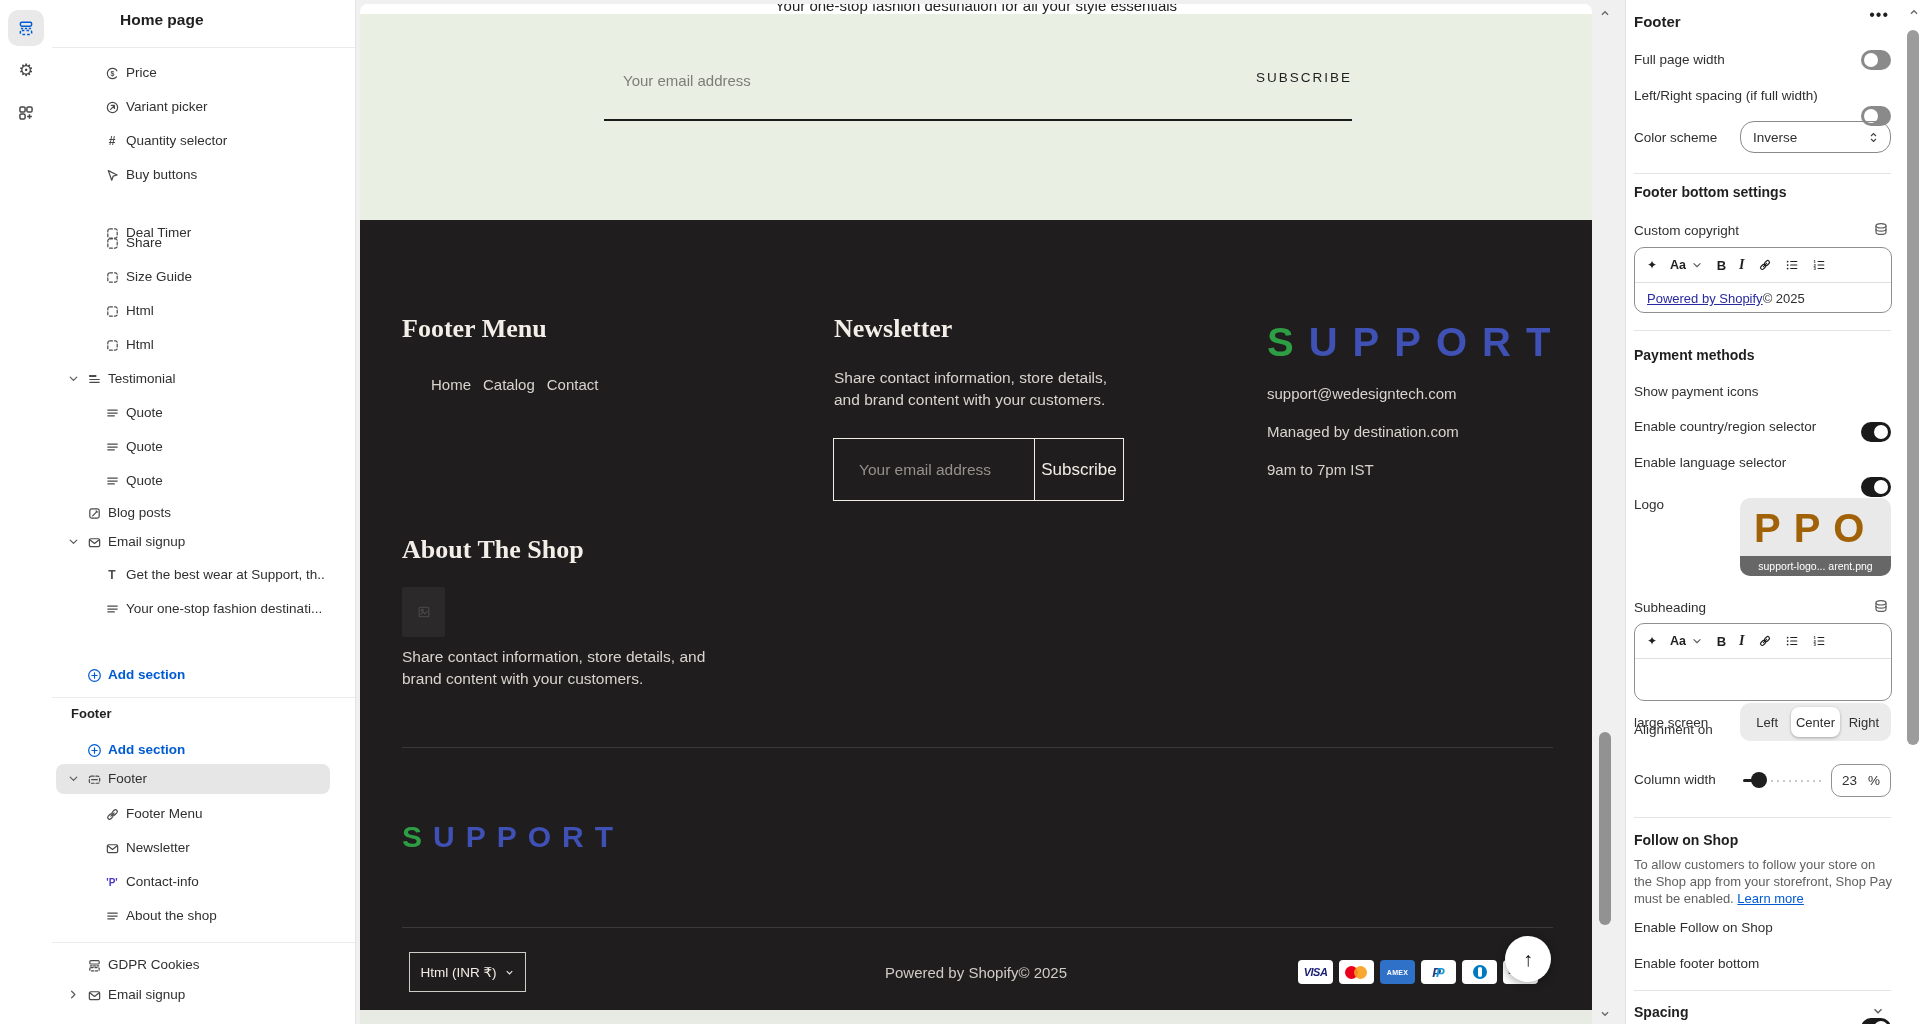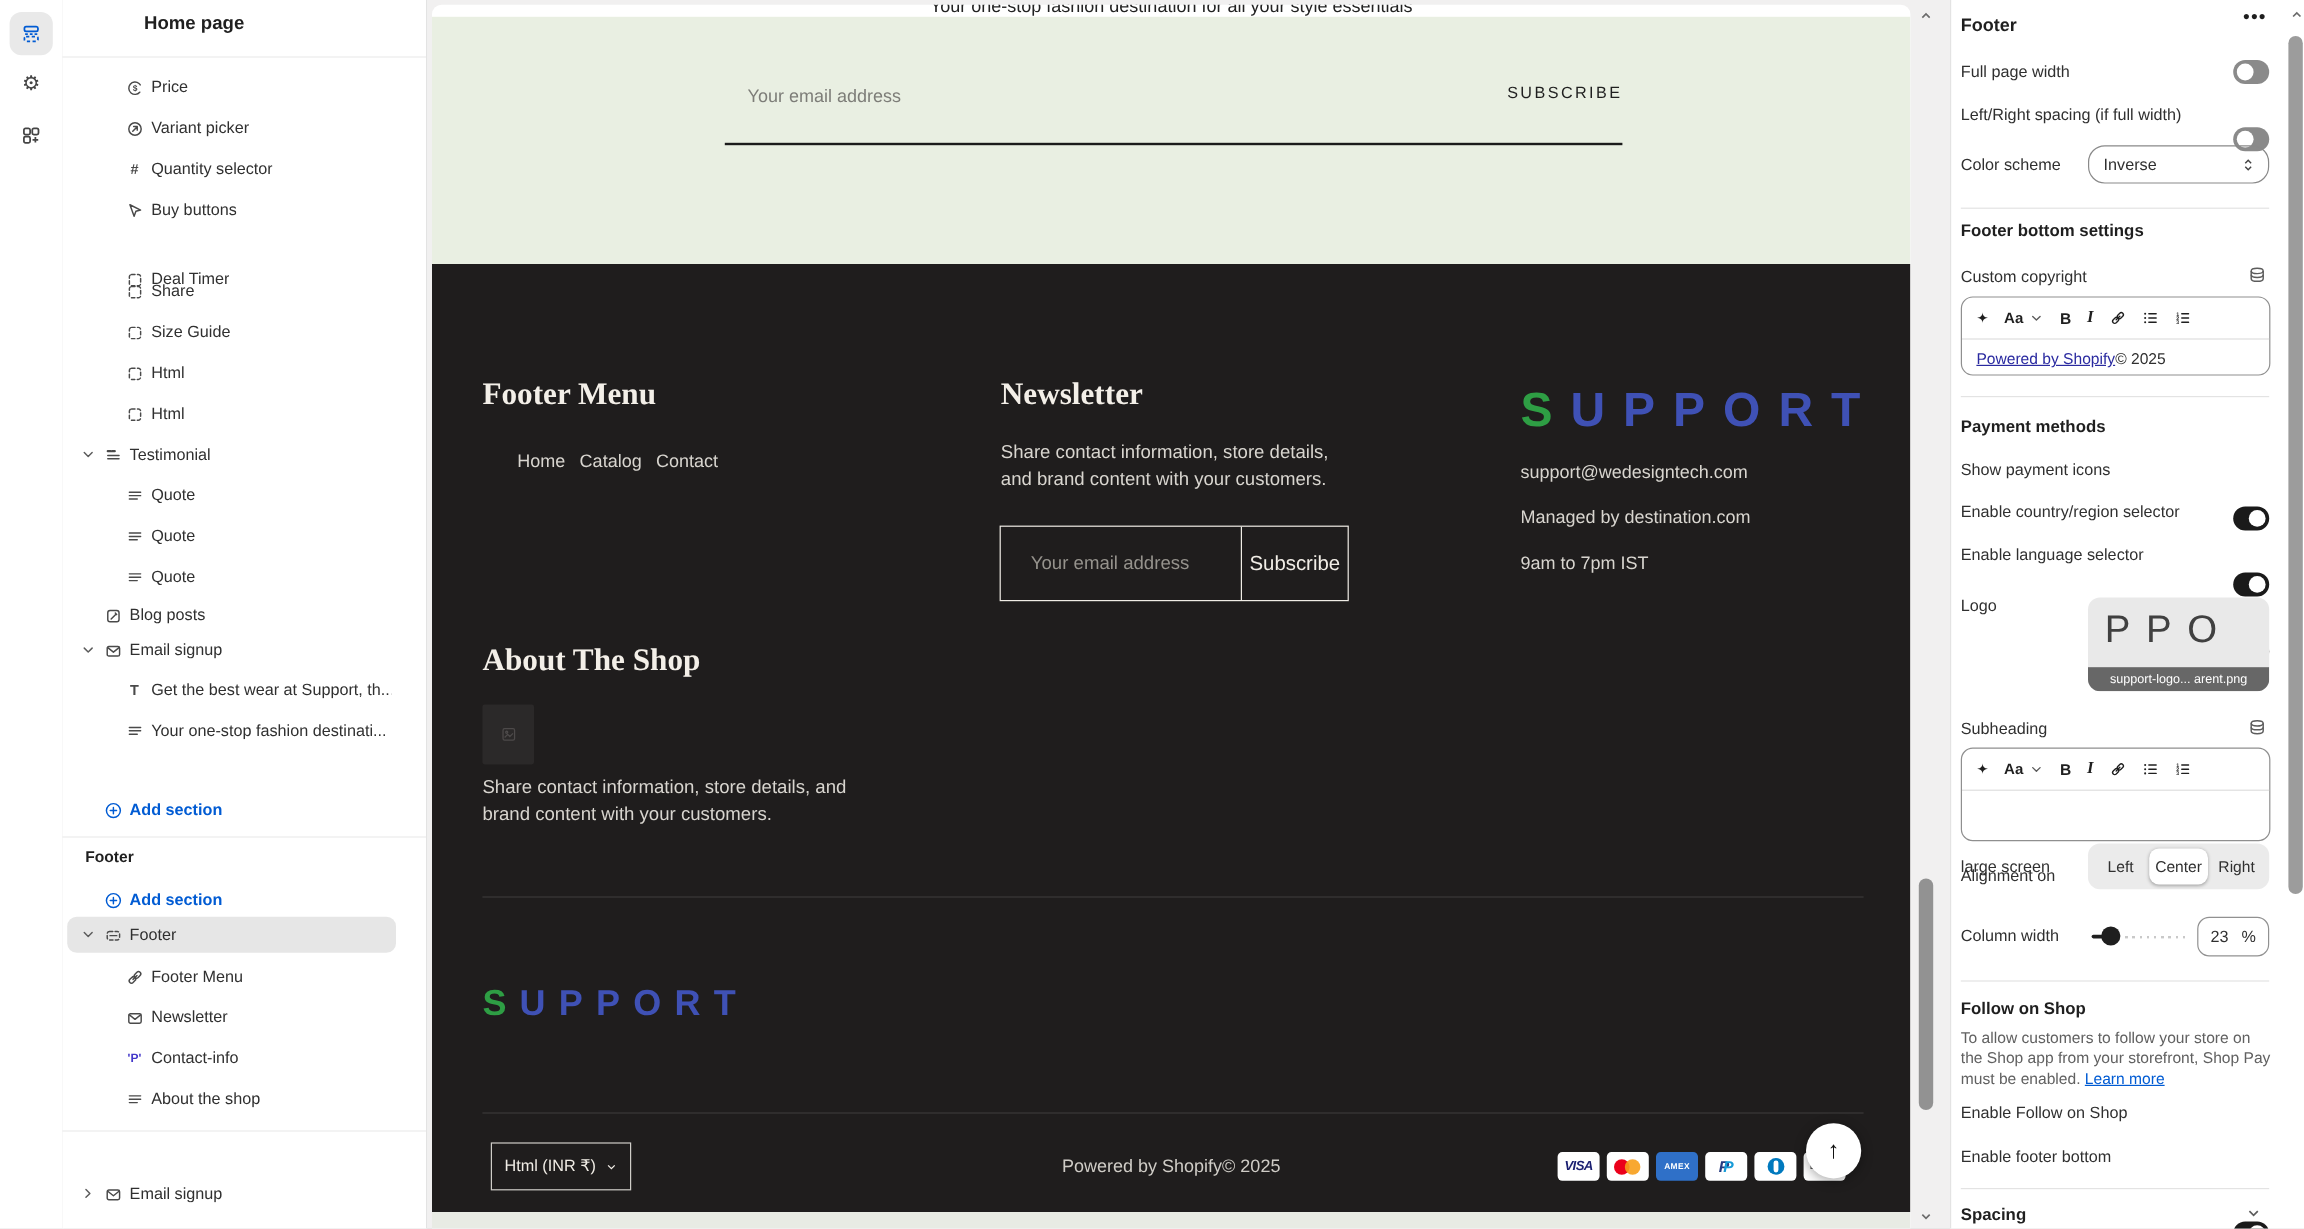--- a/index.html
+++ b/index.html
@@ -91,21 +91,21 @@
   #cs-select{left:114px;top:121px;width:151px;height:32px;border:1.5px solid #898989;border-radius:14px;
              display:flex;align-items:center;padding:0 10px 0 12px;font-size:13.5px;box-sizing:border-box;}
   #cs-select .sp{flex:1;}
   .rte{left:8px;width:258px;border:1px solid #8f8f8f;border-radius:10px;background:#fff;box-sizing:border-box;}
   .rte-head{height:34px;border-bottom:1px solid #dedede;display:flex;align-items:center;gap:13px;padding:0 12px;color:#1f1f1f;}
   .rte-head .ti{display:flex;align-items:center;font-size:13px;font-weight:600;}
   .rte-head svg{width:14px;height:14px;}
   .rte-body{padding:8px 12px;font-size:13px;}
   .rte-link{color:#2a2aa0;text-decoration:underline;}
   #logo-thumb{left:114px;top:498px;width:151px;height:78px;border-radius:10px;background:#e9e9e9;overflow:hidden;}
-  #logo-thumb .letters{position:absolute;left:14px;top:8px;font-size:32px;font-weight:400;color:#404040;letter-spacing:13px;white-space:nowrap;}
+  #logo-thumb .letters{position:absolute;left:14px;top:8px;font-size:40px;font-weight:700;color:#a16207;letter-spacing:13px;white-space:nowrap;}
   #logo-thumb .cap{position:absolute;left:0;right:0;bottom:0;height:20px;background:rgba(70,70,70,.8);color:#fff;
                    font-size:10.5px;display:flex;align-items:center;justify-content:center;white-space:nowrap;}
   #seg{left:114px;top:703px;width:151px;height:38px;background:#ebebeb;border-radius:10px;display:flex;
        align-items:center;padding:3px;box-sizing:border-box;gap:0;}
   .seg-btn{flex:1;height:30px;display:flex;align-items:center;justify-content:center;font-size:13px;color:#303030;border-radius:8px;}
   .seg-btn.active{background:#fff;box-shadow:0 1px 3px rgba(0,0,0,.3);font-weight:500;}
   #slider{left:117px;top:772px;width:80px;height:16px;}
   #slider .fill{position:absolute;left:0;top:7px;width:14px;height:3px;background:#1f1f1f;border-radius:2px;}
   #slider .dots{position:absolute;left:16px;right:0;top:7.5px;height:2px;
         background-image:repeating-linear-gradient(to right,#c9c9c9 0 2px,transparent 2px 6px);}
@@ -378,20 +378,31 @@
         <div class="abs srow i2" style="top: 901px;">
           <span class="rowbg"></span>
           <span class="icn">
             <svg viewBox="0 0 16 16" fill="none" stroke="#4a4a4a" stroke-width="1.3" stroke-linecap="round" stroke-linejoin="round">
               <path d="M3 4.5h10M3 7.5h10M3 10.5h7"></path>
             </svg>
           </span>
           <span class="lbl">About the shop</span>
         </div>
         <div class="abs sb-divider" style="top: 942px;"></div>
+        <div class="abs srow i1" style="top: 950px;">
+          <span class="rowbg"></span>
+          <span class="icn">
+            <svg viewBox="0 0 16 16" fill="none" stroke="#4a4a4a" stroke-width="1.3" stroke-linecap="round" stroke-linejoin="round">
+              <rect x="3" y="2.8" width="10" height="3.6" rx="1.2"></rect>
+              <path d="M3.5 8.4h2M7 8.4h2M10.5 8.4h2"></path>
+              <rect x="3" y="10.2" width="10" height="3.6" rx="1.2" stroke-dasharray="2.4 1.8"></rect>
+            </svg>
+          </span>
+          <span class="lbl">GDPR Cookies</span>
+        </div>
         <div class="abs srow i1" style="top: 980px;">
           <span class="rowbg"></span>
           <span class="chev"><svg viewBox="0 0 16 16" fill="none" stroke="#5c5c5c" stroke-width="1.3" stroke-linecap="round" stroke-linejoin="round">
               <path d="M6 4.5L9.5 8 6 11.5"></path>
             </svg></span>
           <span class="icn">
             <svg viewBox="0 0 16 16" fill="none" stroke="#4a4a4a" stroke-width="1.3" stroke-linecap="round" stroke-linejoin="round">
               <rect x="2.5" y="4" width="11" height="8.5" rx="1.5"></rect>
               <path d="M3 5l5 4 5-4"></path>
             </svg>

